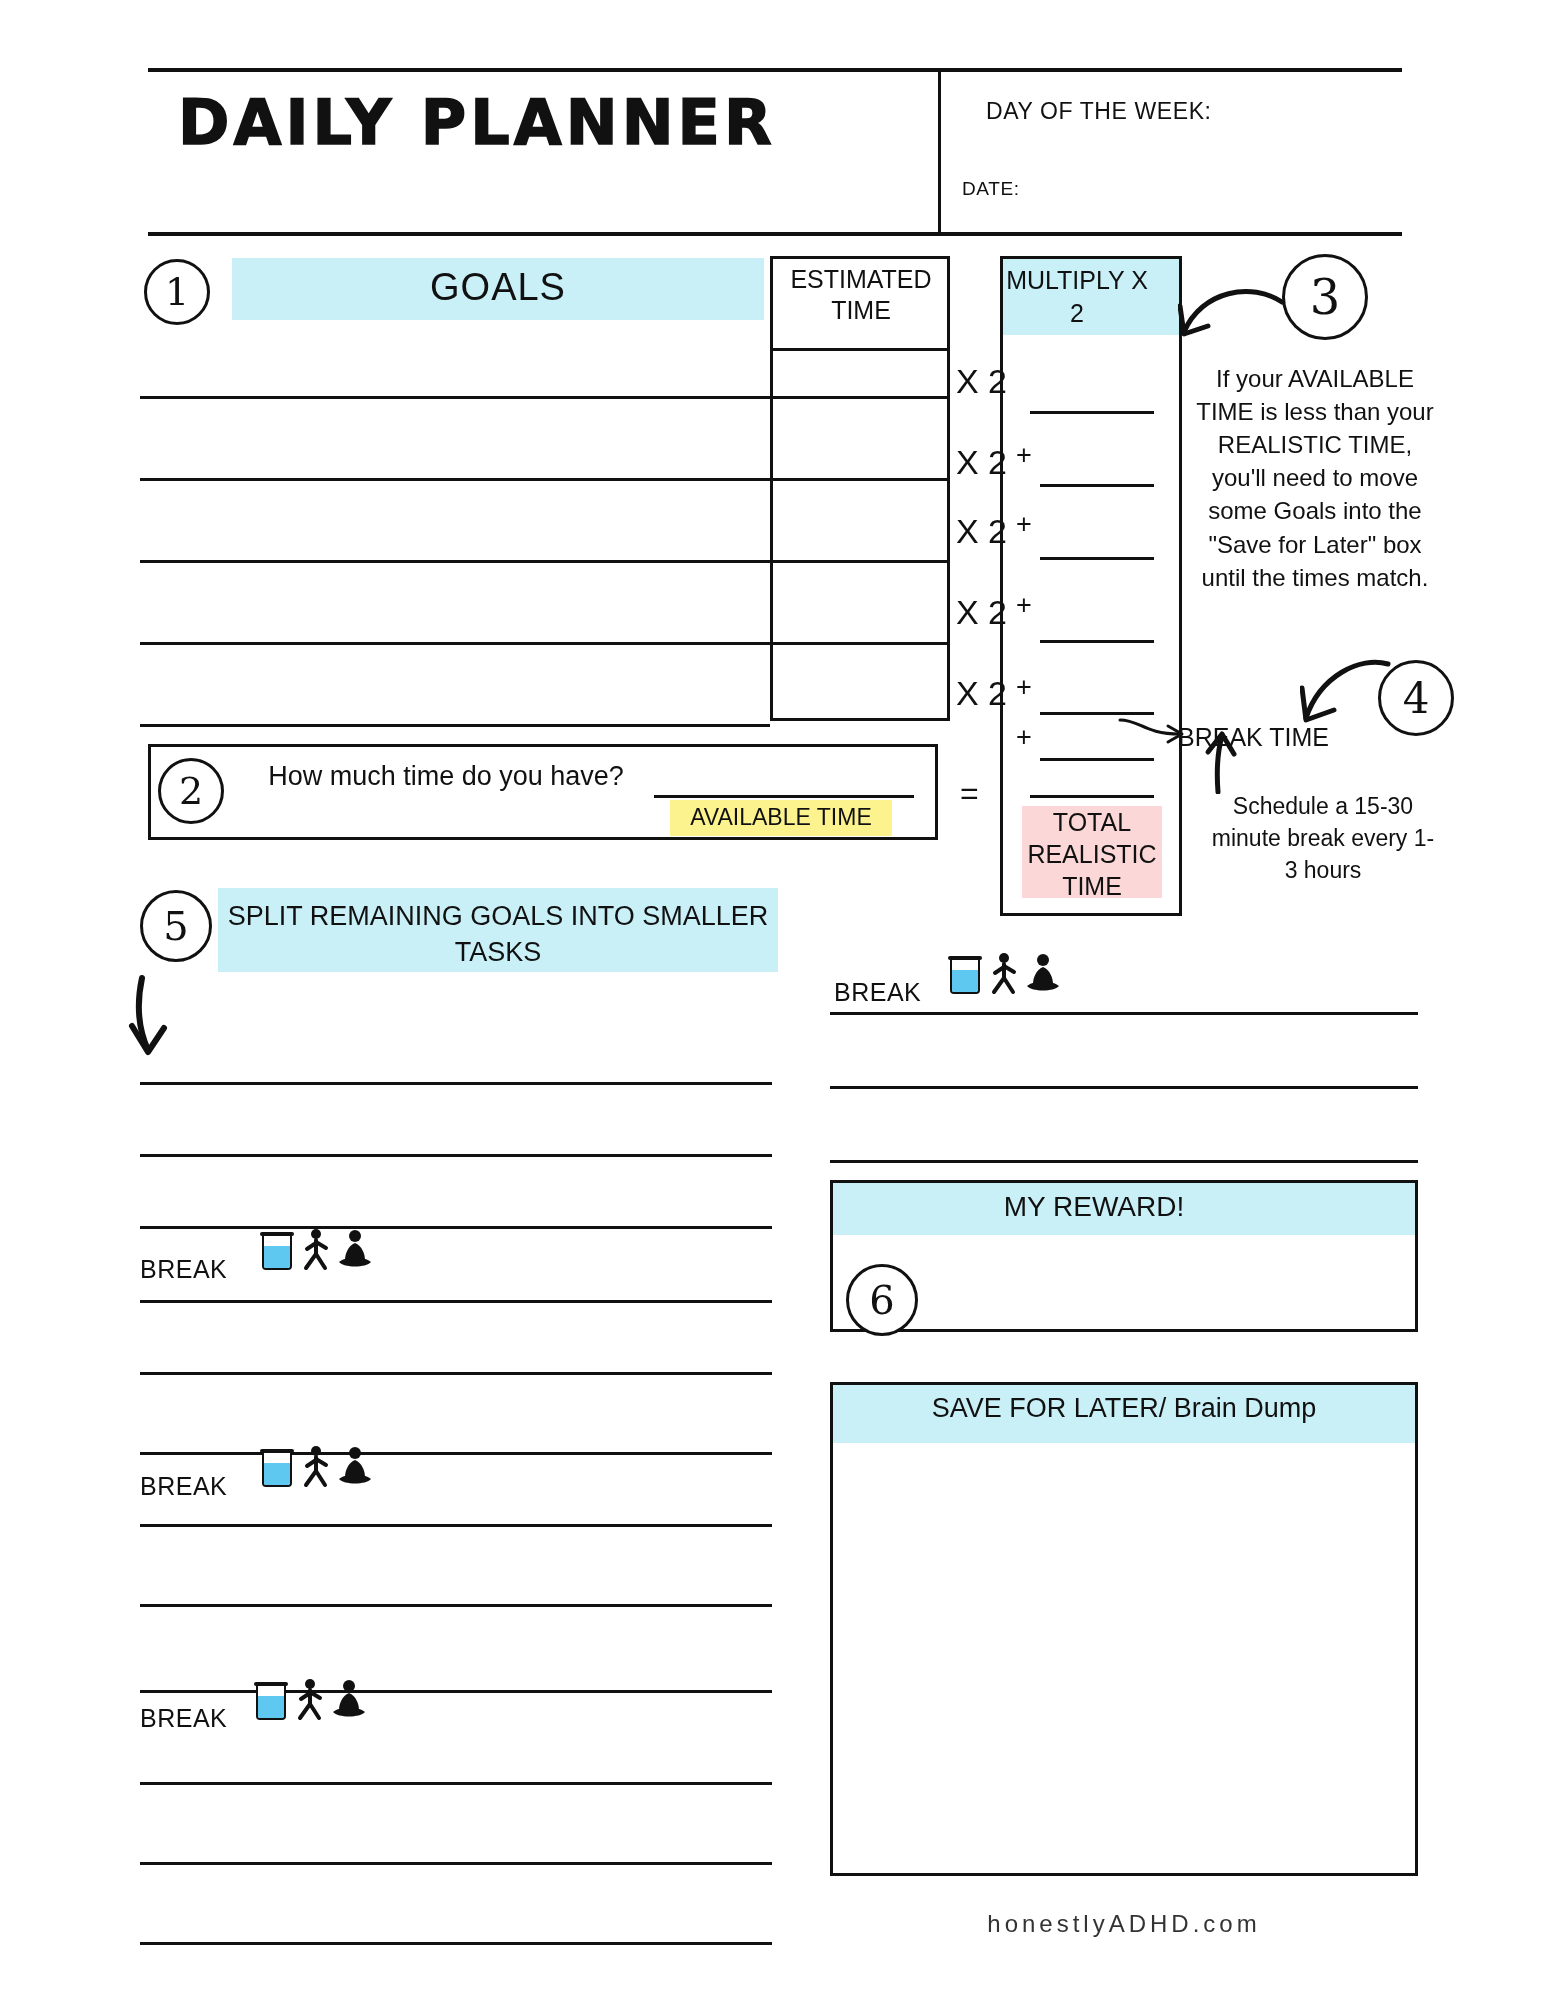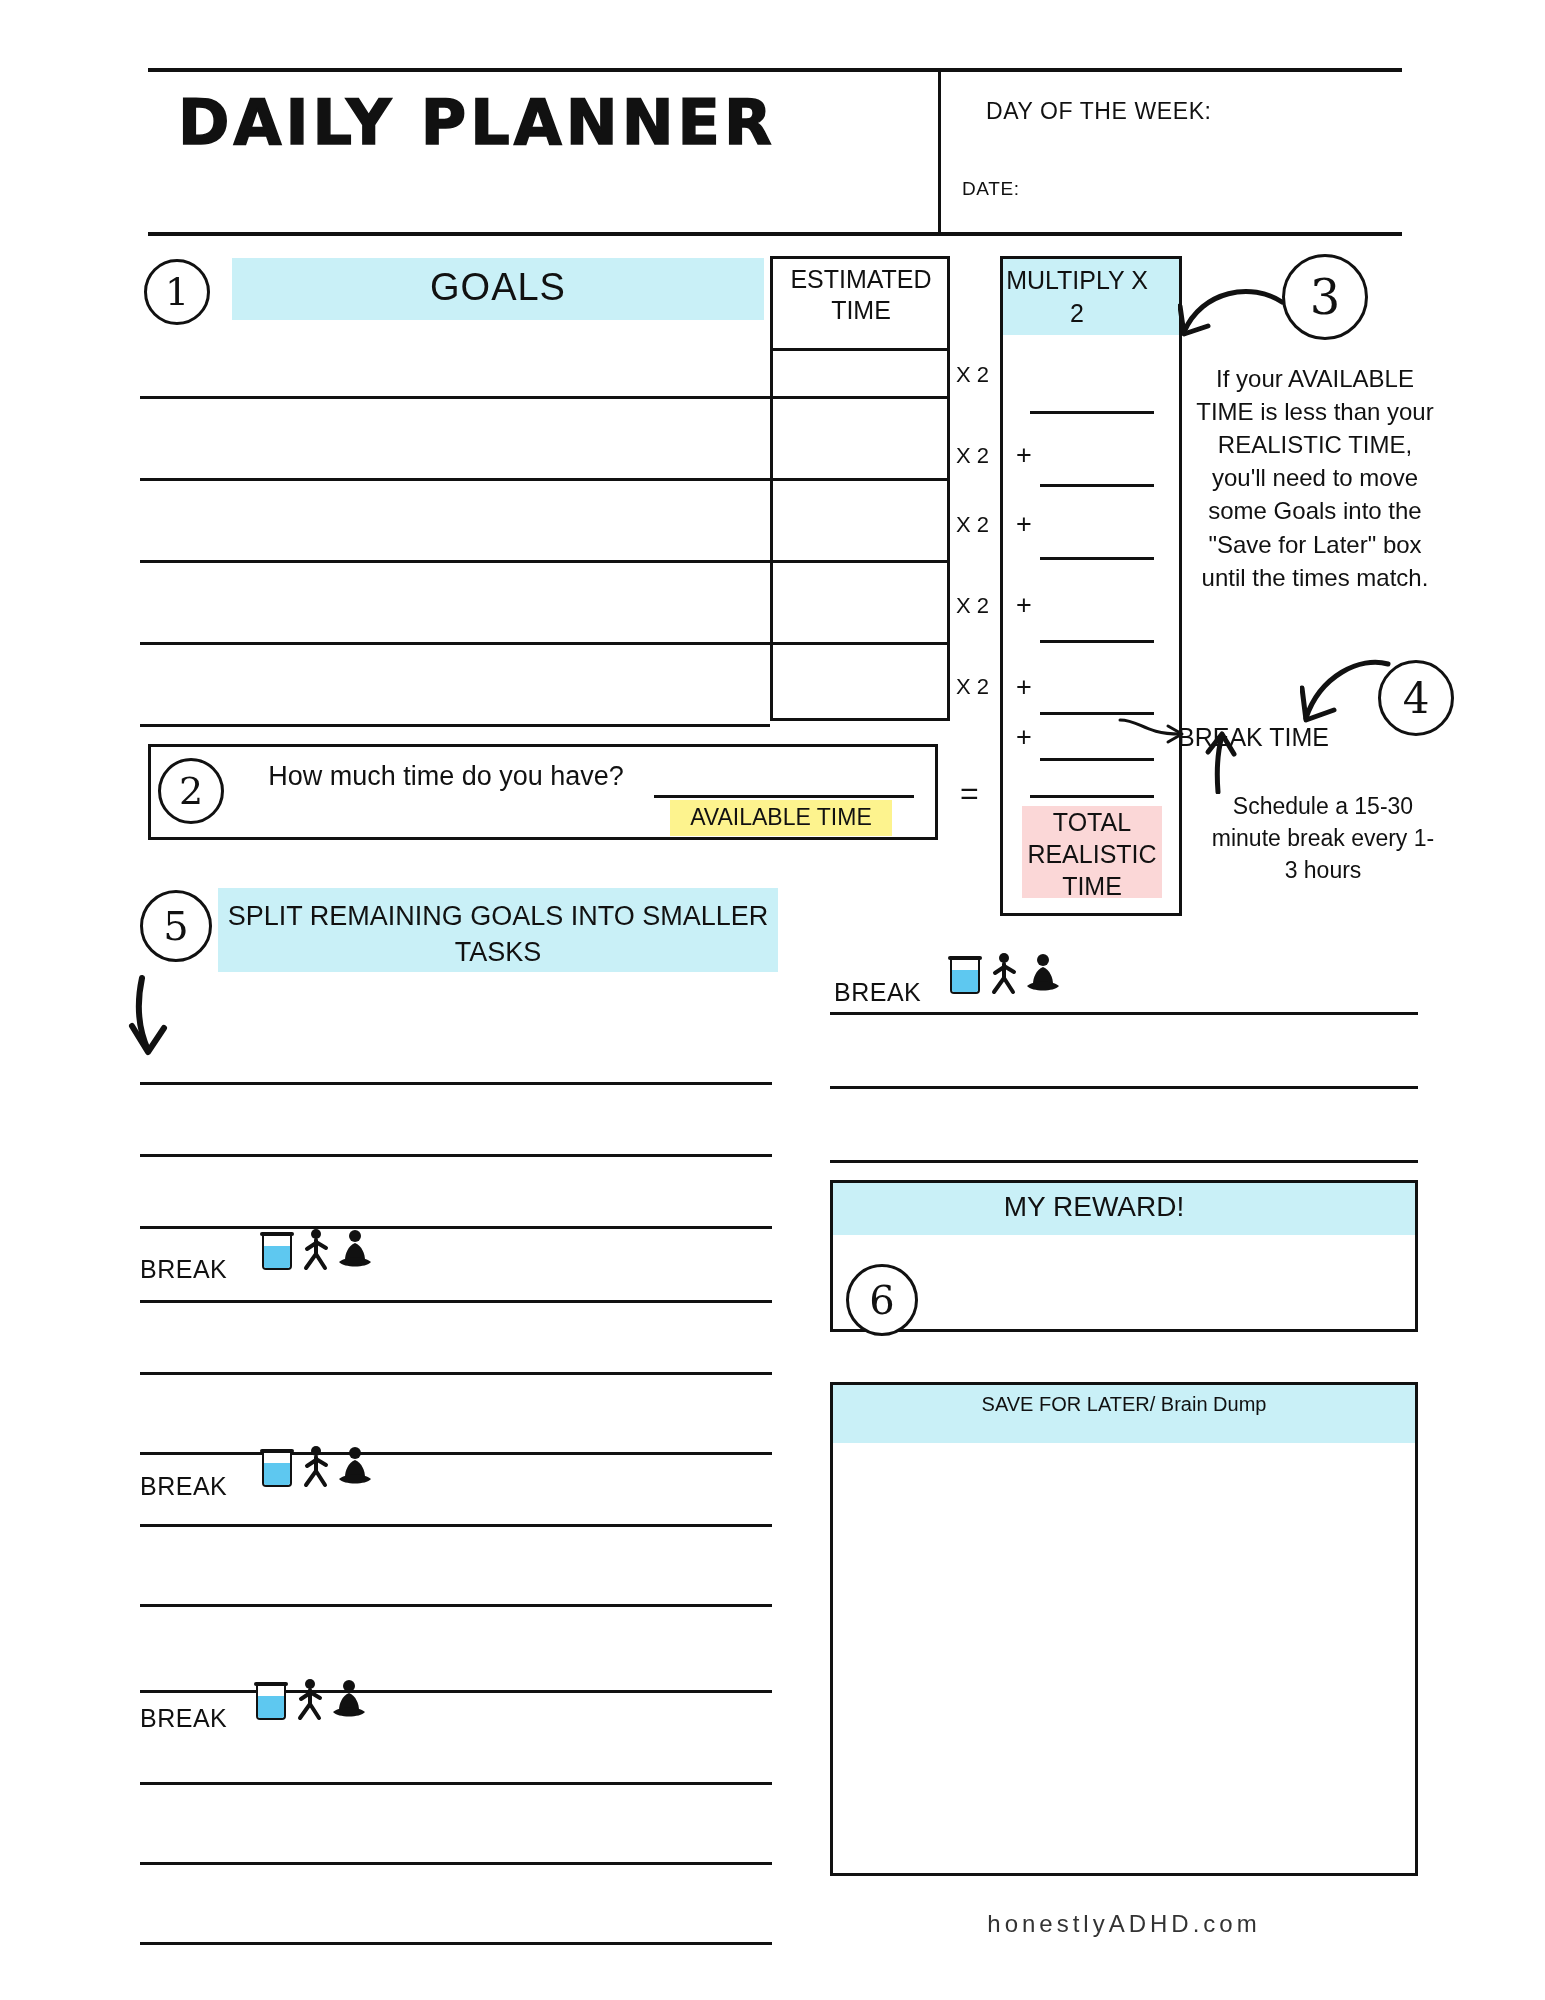--- a/index.html
+++ b/index.html
@@ -117,21 +117,21 @@
     background: #c9f0f7;
   }
   #multiply-label {
     left: 1003px; top: 264px; width: 148px;
     text-align: center;
     font-size: 25px;
     line-height: 1.3;
     color: #111;
   }
   .x2-label {
-    font-size: 22px; color: #111;
+    font-size: 34px; color: #111;
   }
   .plus-label {
     font-size: 27px; color: #111;
   }
   .mult-blank {
     height: 3px; background: #111;
   }
   #total-divider {
     left: 1030px; top: 795px; width: 124px; height: 3px; background: #111;
   }
@@ -271,21 +271,21 @@
   #later-box {
     left: 830px; top: 1382px; width: 588px; height: 494px;
     border: 3px solid #111; box-sizing: border-box;
   }
   #later-band {
     left: 833px; top: 1385px; width: 582px; height: 58px;
     background: #c9f0f7;
   }
   #later-title {
     left: 833px; top: 1393px; width: 582px;
-    text-align: center; font-size: 20px; color: #111;
+    text-align: center; font-size: 27px; color: #111;
   }
 
   #footer-url {
     left: 830px; top: 1910px; width: 588px;
     text-align: center;
     font-size: 24px;
     letter-spacing: 4px;
     color: #333;
   }
 

